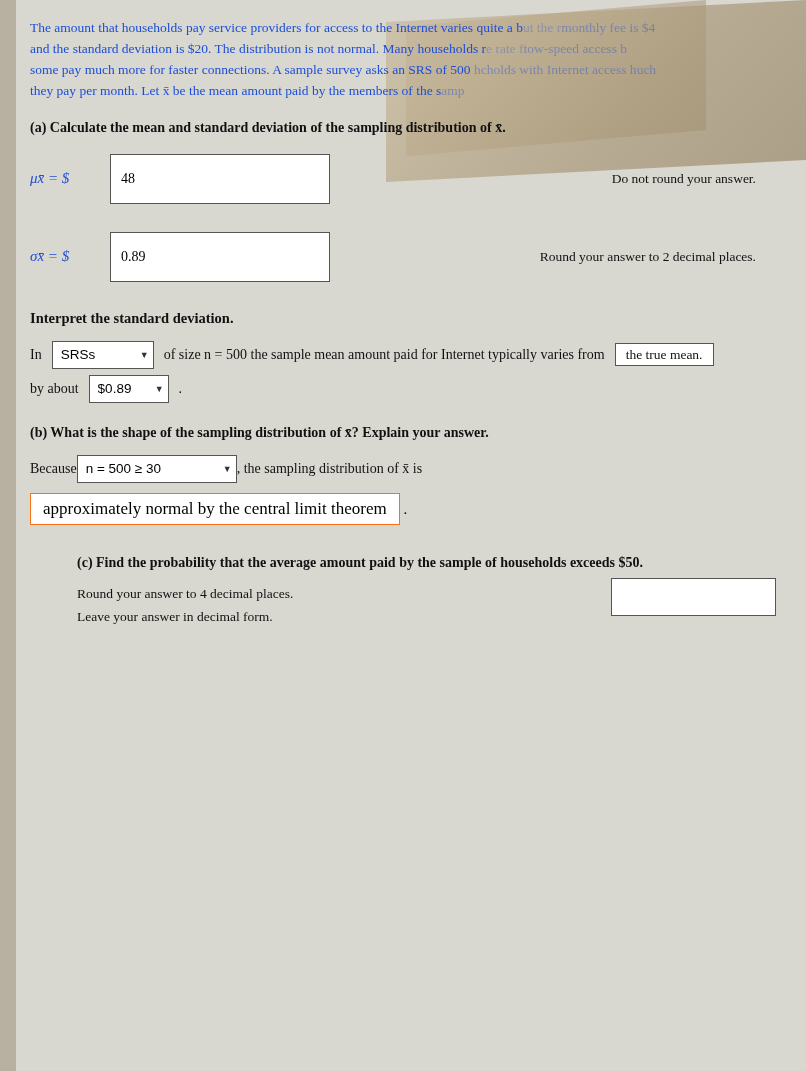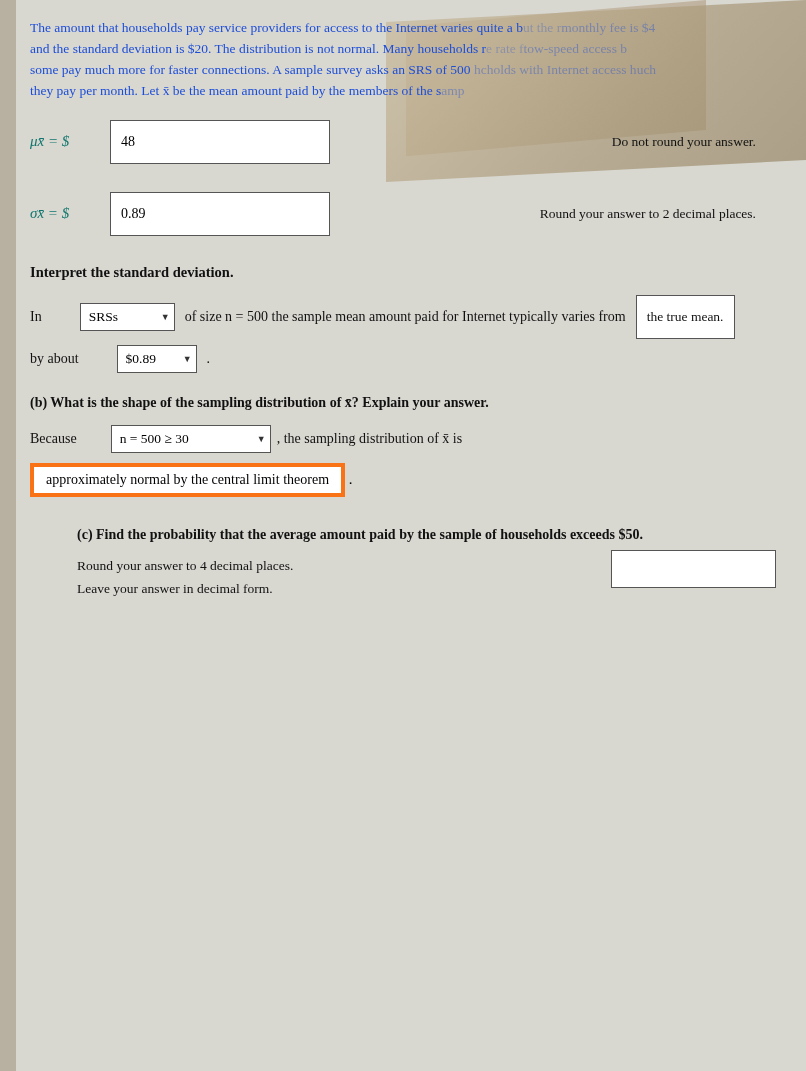--- a/index.html
+++ b/index.html
@@ -71,37 +71,37 @@
 
     .input-row {
       display: flex;
       align-items: center;
       margin-bottom: 28px;
       gap: 10px;
     }
 
     .input-label {
       font-size: 15px;
-      color: #0f766e;
+      color: #1d4ed8;
       white-space: nowrap;
       min-width: 70px;
     }
 
     .input-label-math {
       font-style: italic;
     }
 
     .text-input {
       border: 1px solid #555;
       background: #fff;
       padding: 5px 10px;
       font-size: 14px;
       font-family: Georgia, serif;
       width: 220px;
-      height: 44px;
+      height: 50px;
       outline: none;
     }
 
     .hint-text {
       font-size: 13.5px;
       color: #111;
       margin-left: auto;
       margin-right: 20px;
     }
 
@@ -121,29 +121,28 @@
       color: #111;
       line-height: 1.8;
       margin-bottom: 6px;
     }
 
     .dropdown-input {
       border: 1px solid #555;
       background: #fff;
       padding: 3px 22px 3px 8px;
       font-size: 13.5px;
-      font-family: Liberation Serif, serif;
+      font-family: Liberation Sans, sans-serif;
       height: 28px;
       outline: none;
       appearance: none;
       -webkit-appearance: none;
       position: relative;
       cursor: pointer;
       min-width: 70px;
-      margin-left: 28px;
     }
 
     .select-wrapper {
       position: relative;
       display: inline-block;
     }
 
     .select-wrapper::after {
       content: '▼';
       font-size: 9px;
@@ -154,52 +153,51 @@
       pointer-events: none;
       color: #333;
     }
 
     .inline-box {
       border: 1px solid #555;
       background: #fff;
       padding: 10px 10px;
       font-size: 13.5px;
       font-family: Georgia, serif;
-      height: 44px;
+      height: 23px;
       display: inline-flex;
       align-items: center;
       white-space: nowrap;
     }
 
     .section-divider {
       margin: 22px 0 16px 0;
     }
 
     .part-label {
       font-size: 14px;
       color: #111;
       font-weight: bold;
       margin-bottom: 14px;
     }
 
     .because-row {
       display: flex;
       align-items: center;
-      gap: 6px;
       font-size: 14px;
       color: #111;
       margin-bottom: 10px;
       flex-wrap: wrap;
     }
 
     .conclusion-box {
-      border: 4px solid #f97316;
+      border: 1px solid #f97316;
       background: #fff;
       padding: 5px 12px;
-      font-size: 14px;
+      font-size: 17px;
       font-family: Georgia, serif;
       display: inline-flex;
       align-items: center;
       white-space: nowrap;
     }
 
     .part-c-section {
       margin-top: 30px;
       margin-left: 47px;
     }
@@ -246,20 +244,21 @@
 
   <div class="main-content">
 
     <div class="problem-text">
       <span>The amount that households pay service providers for access to the Internet varies quite a b</span><span style="opacity:0.3">ut the r</span><span style="opacity:0.4">monthly fee is $4</span><br>
       <span>and the standard deviation is $20. The distribution is not normal. Many households r</span><span style="opacity:0.3">e rate f</span><span style="opacity:0.4">tow-speed access b</span><br>
       <span>some pay much more for faster connections. A sample survey asks an SRS of 500</span><span style="opacity:0.4"> h</span><span style="opacity:0.4">cholds with Internet access h</span><span style="opacity:0.4">uch</span><br>
       <span>they pay per month. Let x̄ be the mean amount paid by the members of the s</span><span style="opacity:0.4">amp</span>
     </div>
 
+    <div class="section-label">(a) Calculate the mean and standard deviation of the sampling distribution of x̄.</div>
 
     <div class="input-row">
       <span class="input-label input-label-math">μx̄ = $</span>
       <input type="text" class="text-input" value="48" style="">
       <span class="hint-text">Do not round your answer.</span>
     </div>
 
     <div class="input-row">
       <span class="input-label input-label-math">σx̄ = $</span>
       <input type="text" class="text-input" value="0.89" style="">

